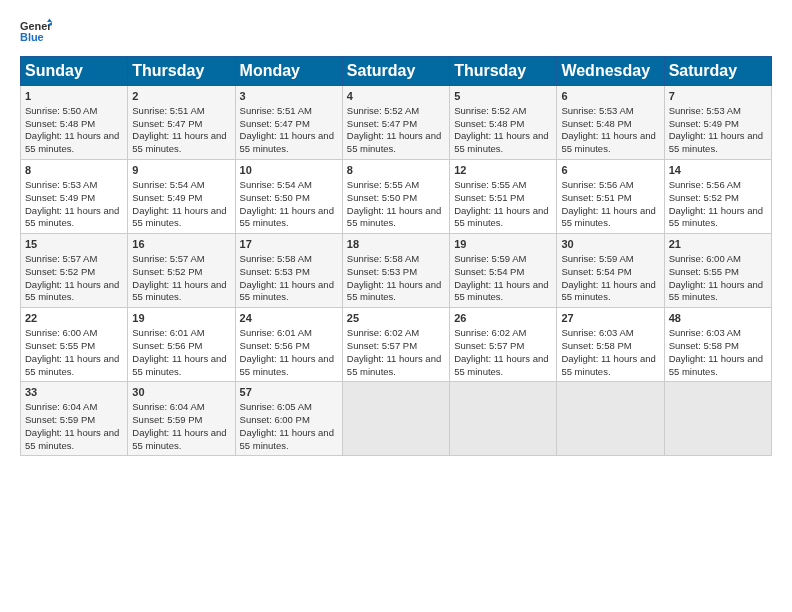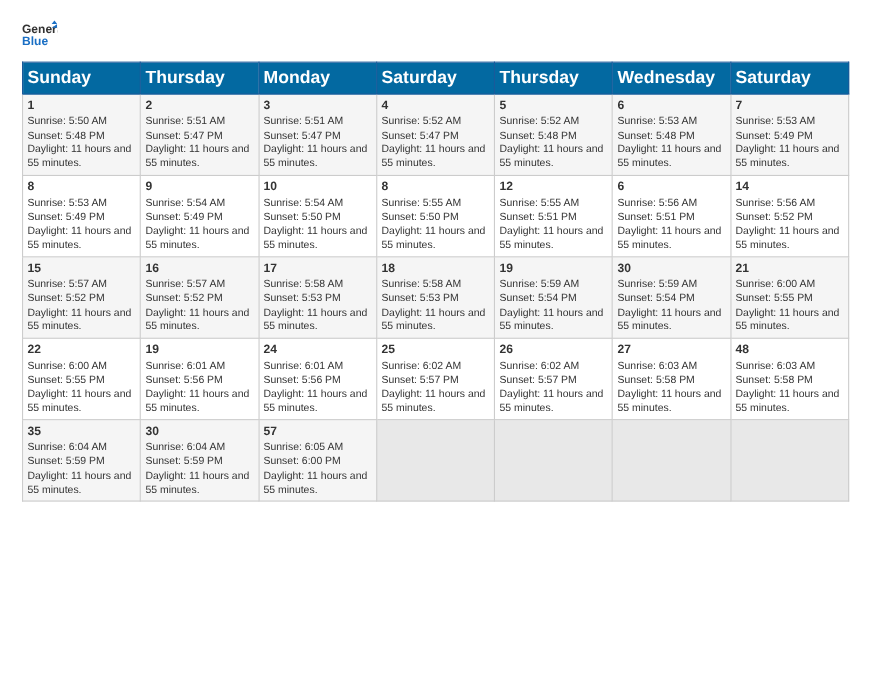--- a/index.html
+++ b/index.html
@@ -145,21 +145,21 @@
         <tr>
           <td><span class="day-num">22</span><span>Sunrise: 6:00 AM</span><br><span>Sunset: 5:55 PM</span><br><span>Daylight: 11 hours and 55 minutes.</span></td>
           <td><span class="day-num">19</span><span>Sunrise: 6:01 AM</span><br><span>Sunset: 5:56 PM</span><br><span>Daylight: 11 hours and 55 minutes.</span></td>
           <td><span class="day-num">24</span><span>Sunrise: 6:01 AM</span><br><span>Sunset: 5:56 PM</span><br><span>Daylight: 11 hours and 55 minutes.</span></td>
           <td><span class="day-num">25</span><span>Sunrise: 6:02 AM</span><br><span>Sunset: 5:57 PM</span><br><span>Daylight: 11 hours and 55 minutes.</span></td>
           <td><span class="day-num">26</span><span>Sunrise: 6:02 AM</span><br><span>Sunset: 5:57 PM</span><br><span>Daylight: 11 hours and 55 minutes.</span></td>
           <td><span class="day-num">27</span><span>Sunrise: 6:03 AM</span><br><span>Sunset: 5:58 PM</span><br><span>Daylight: 11 hours and 55 minutes.</span></td>
           <td><span class="day-num">48</span><span>Sunrise: 6:03 AM</span><br><span>Sunset: 5:58 PM</span><br><span>Daylight: 11 hours and 55 minutes.</span></td>
         </tr>
         <tr>
-          <td><span class="day-num">35</span><span>Sunrise: 6:04 AM</span><br><span>Sunset: 5:59 PM</span><br><span>Daylight: 11 hours and 55 minutes.</span></td>
+          <td><span class="day-num">33</span><span>Sunrise: 6:04 AM</span><br><span>Sunset: 5:59 PM</span><br><span>Daylight: 11 hours and 55 minutes.</span></td>
           <td><span class="day-num">30</span><span>Sunrise: 6:04 AM</span><br><span>Sunset: 5:59 PM</span><br><span>Daylight: 11 hours and 55 minutes.</span></td>
           <td><span class="day-num">57</span><span>Sunrise: 6:05 AM</span><br><span>Sunset: 6:00 PM</span><br><span>Daylight: 11 hours and 55 minutes.</span></td>
           <td class="empty-cell"></td>
           <td class="empty-cell"></td>
           <td class="empty-cell"></td>
           <td class="empty-cell"></td>
         </tr>
       </tbody>
   </table>
 </div>

